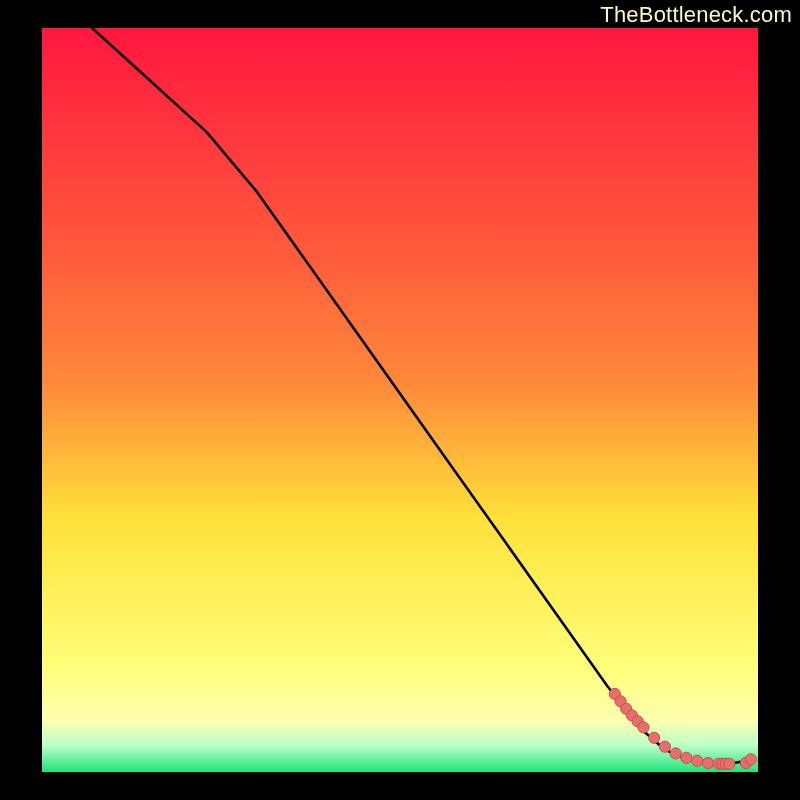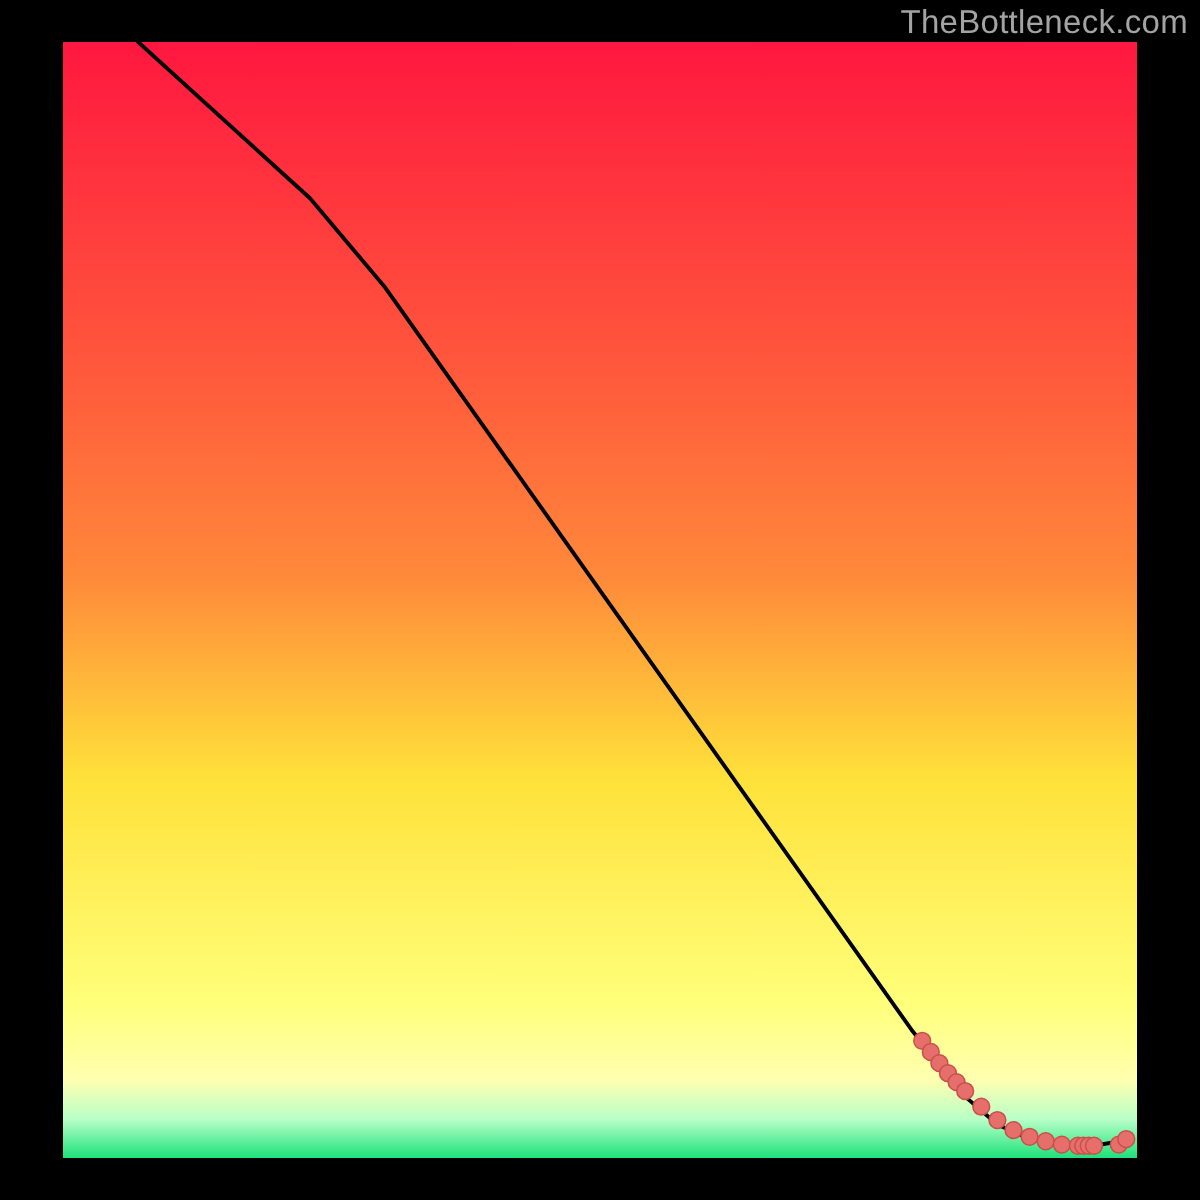--- a/index.html
+++ b/index.html
@@ -14,21 +14,21 @@
   .frame {
     position: relative;
     width: 800px;
     height: 800px;
     background: #000;
   }
   .watermark {
     position: absolute;
     top: 2px;
     right: 8px;
-    color: #a3a3a3;
+    color: #fef9c3;
     font-size: 22px;
     font-weight: 500;
     letter-spacing: 0.2px;
     z-index: 5;
   }
   .plot-area {
     position: absolute;
     left: 42px;
     top: 28px;
     width: 716px;

